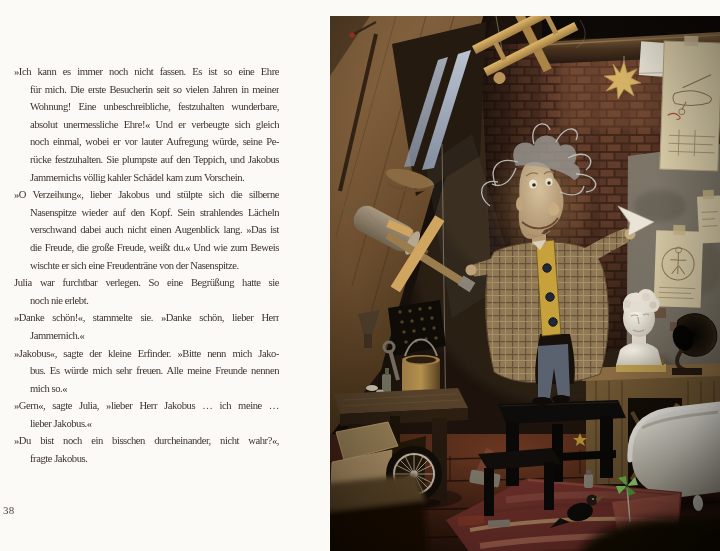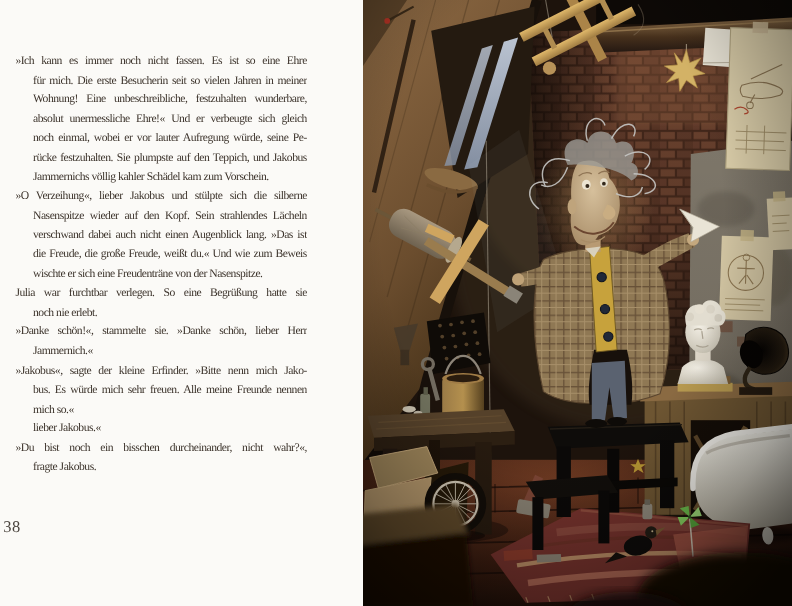--- a/index.html
+++ b/index.html
@@ -1,29 +1,29 @@
 <!DOCTYPE html>
 <html style="--il-roof: #7b5b38; --il-beam: #1a110a; --il-window_light: #c2ccdb; --il-brick: #6e4430; --il-brick_mortar: #46291c; --il-stone: #7d7669; --il-sketch_paper: #d9cca8; --il-star: #d3b266; --il-slat: #cfa55f; --il-face: #c9b28d; --il-hair: #c6c6c4; --il-coat: #8f7854; --il-vest: #c7a23c; --il-button: #202838; --il-trousers: #5a6270; --il-stool: #0e0c0a; --il-bust: #e9e5da; --il-cabinet: #6d5532; --il-horn: #241b12; --il-tub: #e6e4dc; --il-bench: #55412a; --il-brass: #8f6e3e; --il-wheel_rim: #cfc6b4; --il-box: #b2956a; --il-floor: #6e3a22; --il-rug: #74322c; --il-rug_stripe: #c49b6e; --il-pinwheel: #6fc24e; --il-paper_white: #e9e4d6;"><head>
 <meta charset="utf-8">
 <style>
   * { margin:0; padding:0; box-sizing:border-box; }
   html,body { width:720px; height:551px; overflow:hidden; }
   body { background:#fbfaf7; font-family:"Liberation Serif", serif; position:relative; }
-  .page { position:absolute; inset:0; }
+  .page { position:absolute; inset:0;margin-top:16px; }
   .text-column {
     position:absolute; left:1px; top:47px; width:278px;
     color:#3d342c; font-size:10.6px; line-height:17.6px;
     letter-spacing:-0.45px;
   }
   .line { height:17.6px; overflow:hidden;padding-left:29px; }
   .line.just { text-align:justify; text-align-last:justify; }
   .line.indent { padding-left:13px; }
   .page-number {
-    position:absolute; left:3px; top:472px;
-    font-size:15px; color:#4a443e; letter-spacing:0.3px;
+    position:absolute; left:3px; top:488px;
+    font-size:11px; color:#4a443e; letter-spacing:0.3px;
   }
   .photo {
     position:absolute; left:330px; top:0; width:390px; height:551px;
     overflow:hidden; background:#140d08;
   }
   .photo svg { display:block; }
 </style>
 </head>
 <body>
 
@@ -42,20 +42,21 @@
       <div class="line just">verschwand dabei auch nicht einen Augenblick lang. »Das ist</div>
       <div class="line just">die Freude, die große Freude, weißt du.« Und wie zum Beweis</div>
       <div class="line">wischte er sich eine Freudenträne von der Nasenspitze.</div>
       <div class="line indent just">Julia war furchtbar verlegen. So eine Begrüßung hatte sie</div>
       <div class="line">noch nie erlebt.</div>
       <div class="line indent just">»Danke schön!«, stammelte sie. »Danke schön, lieber Herr</div>
       <div class="line">Jammernich.«</div>
       <div class="line indent just">»Jakobus«, sagte der kleine Erfinder. »Bitte nenn mich Jako-</div>
       <div class="line just">bus. Es würde mich sehr freuen. Alle meine Freunde nennen</div>
       <div class="line">mich so.«</div>
+      <div class="line indent just">»Gern«, sagte Julia, »lieber Herr Jakobus … ich meine …</div>
       <div class="line">lieber Jakobus.«</div>
       <div class="line indent just">»Du bist noch ein bisschen durcheinander, nicht wahr?«,</div>
       <div class="line">fragte Jakobus.</div>
     </div>
 
   <div class="page-number">38</div>
 
   <div class="photo" aria-label="Stop-motion puppet of a small inventor with wild silver hair, plaid coat and yellow vest, standing on a black stool in a cluttered attic with hanging wooden toy airplanes, a paper star, pinned sketches, a brick wall, a plaster bust on a wooden cabinet, a gramophone horn, a claw-foot bathtub, a bicycle wheel, a cardboard box, a workbench and a red rug.">
     <svg width="390" height="551" viewBox="0 0 390 551">
       <defs>

